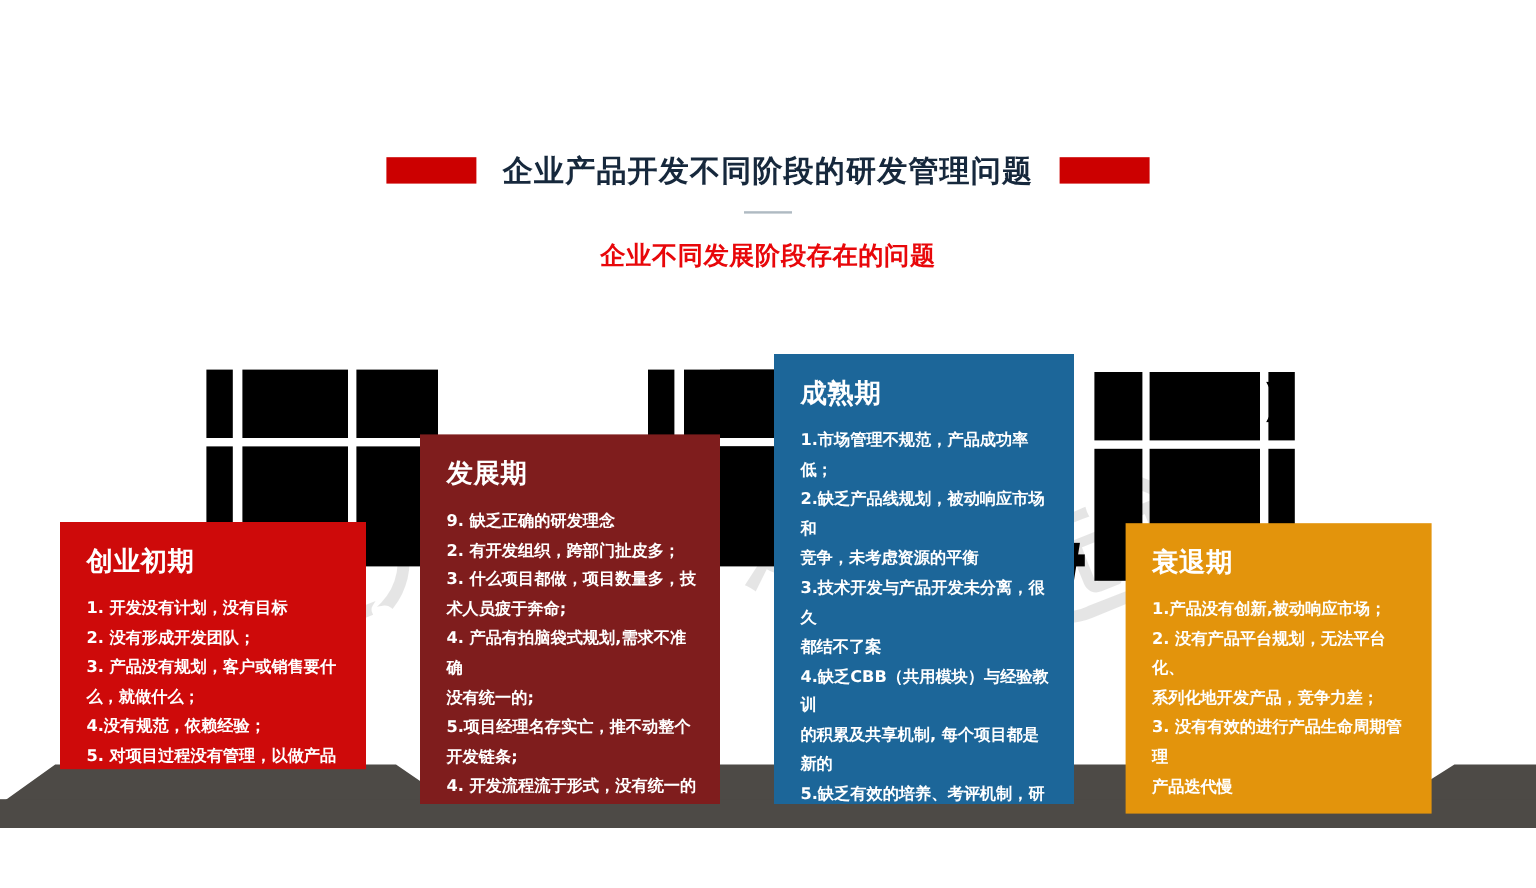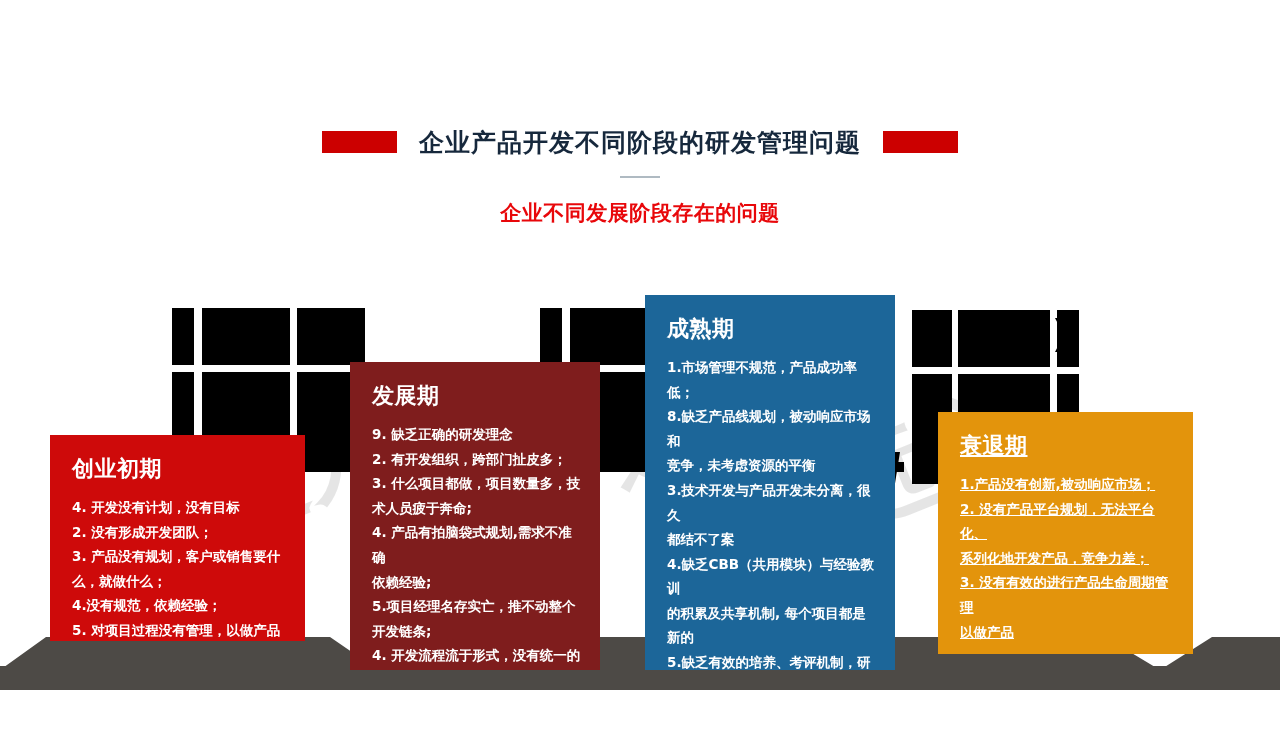--- a/index.html
+++ b/index.html
@@ -179,70 +179,70 @@
 
   <svg class="base-svg" viewBox="0 0 1280 90" preserveAspectRatio="none">
     <path fill="#4D4A46" d="M0,70 L46,37 L330,37 L378,70 L430,37 L730,37 L780,70 L835,37 L1105,37
              L1160,70 L1212,37 L1280,37 L1280,90 L0,90 Z"></path>
     <rect fill="#4D4A46" x="0" y="66" width="1280" height="24"></rect>
   </svg>
 
   <div class="card red" style="left:50px; top:435px; width:255px; height:206px;">
     <div class="card-title">创业初期</div>
     <div class="card-list">
-      <div>4. 开发没有计划，没有目标</div>
+      <div>1. 开发没有计划，没有目标</div>
       <div>2. 没有形成开发团队；</div>
       <div>3. 产品没有规划，客户或销售要什</div>
       <div>么，就做什么；</div>
       <div>4.没有规范，依赖经验；</div>
       <div>5. 对项目过程没有管理，以做产品</div>
       <div>为导向</div>
     </div>
   </div>
 
   <div class="card green" style="left:350px; top:362px; width:250px; height:308px;">
     <div class="card-title">发展期</div>
     <div class="card-list">
       <div>9. 缺乏正确的研发理念</div>
       <div>2. 有开发组织，跨部门扯皮多；</div>
       <div>3. 什么项目都做，项目数量多，技</div>
       <div>术人员疲于奔命;</div>
       <div>4. 产品有拍脑袋式规划,需求不准确</div>
-      <div>依赖经验;</div>
+      <div>没有统一的;</div>
       <div>5.项目经理名存实亡，推不动整个</div>
       <div>开发链条;</div>
       <div>4. 开发流程流于形式，没有统一的</div>
       <div>套路</div>
 
     </div>
   </div>
 
   <div class="card blue" style="left:645px; top:295px; width:250px; height:375px;">
     <div class="card-title">成熟期</div>
     <div class="card-list">
       <div>1.市场管理不规范，产品成功率低；</div>
-      <div>8.缺乏产品线规划，被动响应市场和</div>
+      <div>2.缺乏产品线规划，被动响应市场和</div>
       <div>竞争，未考虑资源的平衡</div>
       <div>3.技术开发与产品开发未分离，很久</div>
       <div>都结不了案</div>
       <div>4.缺乏CBB（共用模块）与经验教训</div>
       <div>的积累及共享机制, 每个项目都是新的</div>
       <div>5.缺乏有效的培养、考评机制，研发</div>
 
     </div>
   </div>
 
-  <div class="card orange" style="left:938px; top:412px; width:255px; height:242px;text-decoration:underline;">
+  <div class="card orange" style="left:938px; top:436px; width:255px; height:242px;">
     <div class="card-title">衰退期</div>
     <div class="card-list">
       <div>1.产品没有创新,被动响应市场；</div>
       <div>2. 没有产品平台规划，无法平台化、</div>
       <div>系列化地开发产品，竞争力差；</div>
       <div>3. 没有有效的进行产品生命周期管理</div>
-      <div>以做产品</div>
+      <div>产品迭代慢</div>
     </div>
   </div>
 
   <div class="title-row">
     <div class="title-bar left"></div>
     <div class="main-title">企业产品开发不同阶段的研发管理问题</div>
     <div class="title-bar right"></div>
   </div>
 
   <div class="divider"></div>

